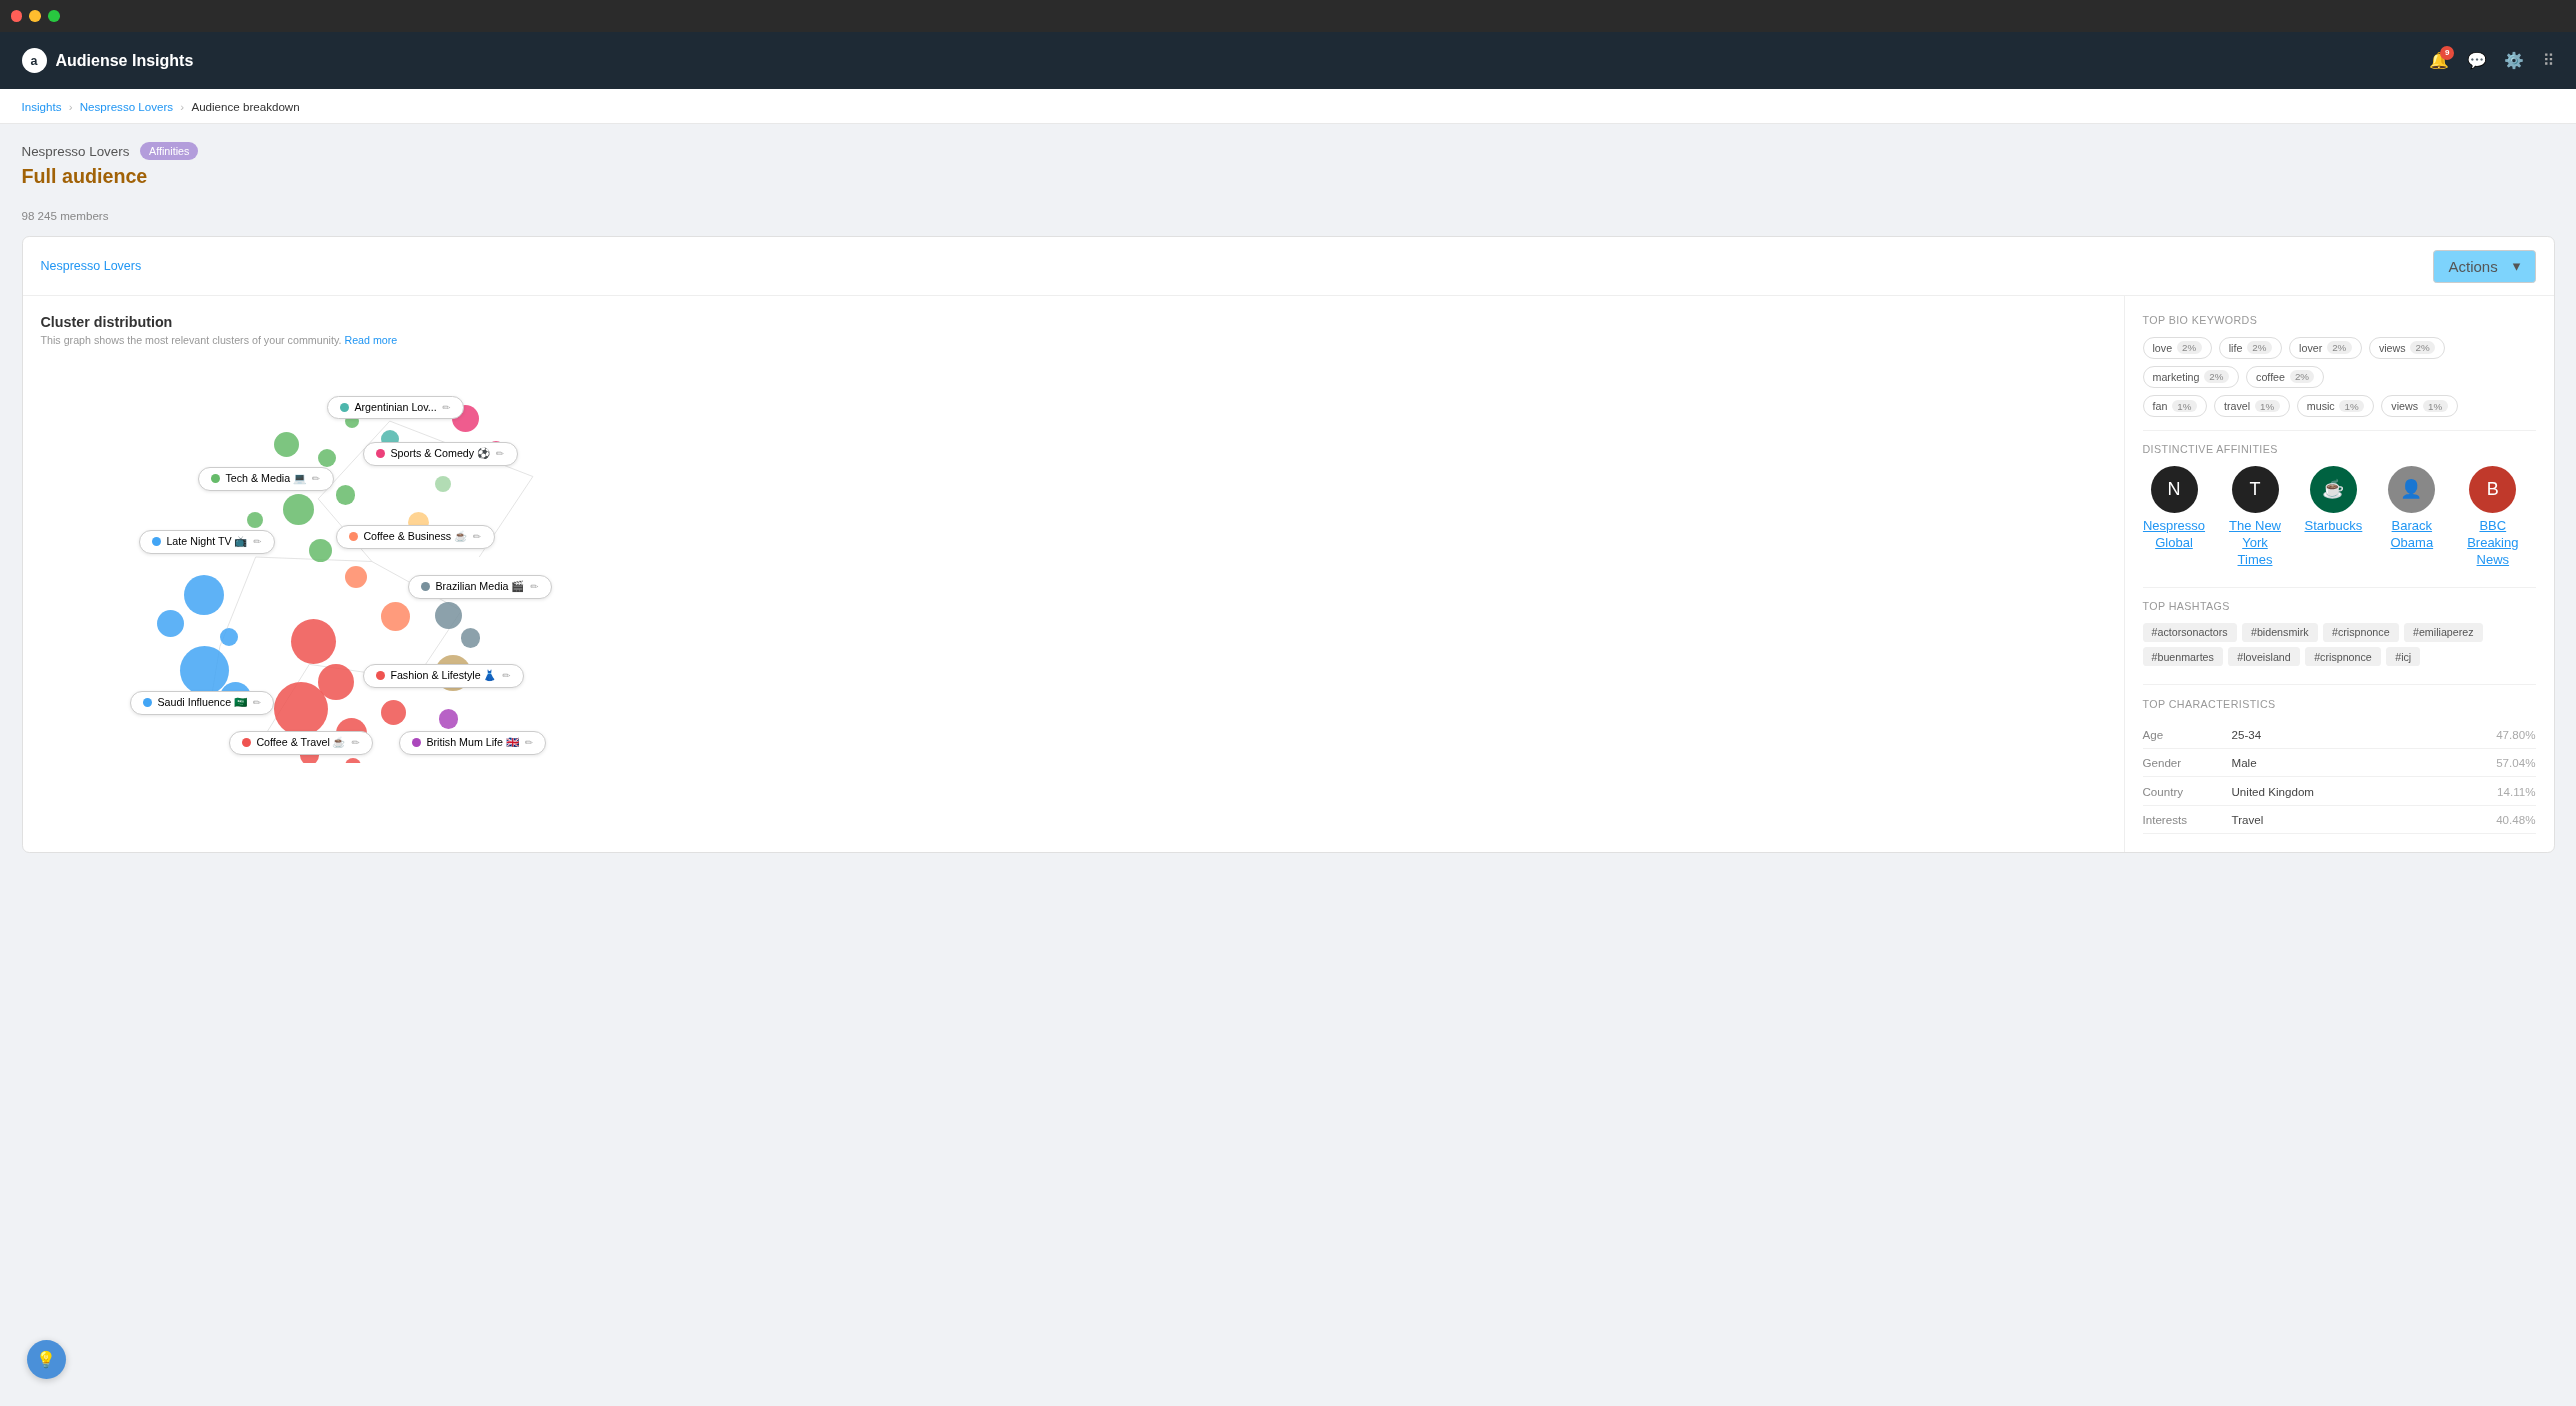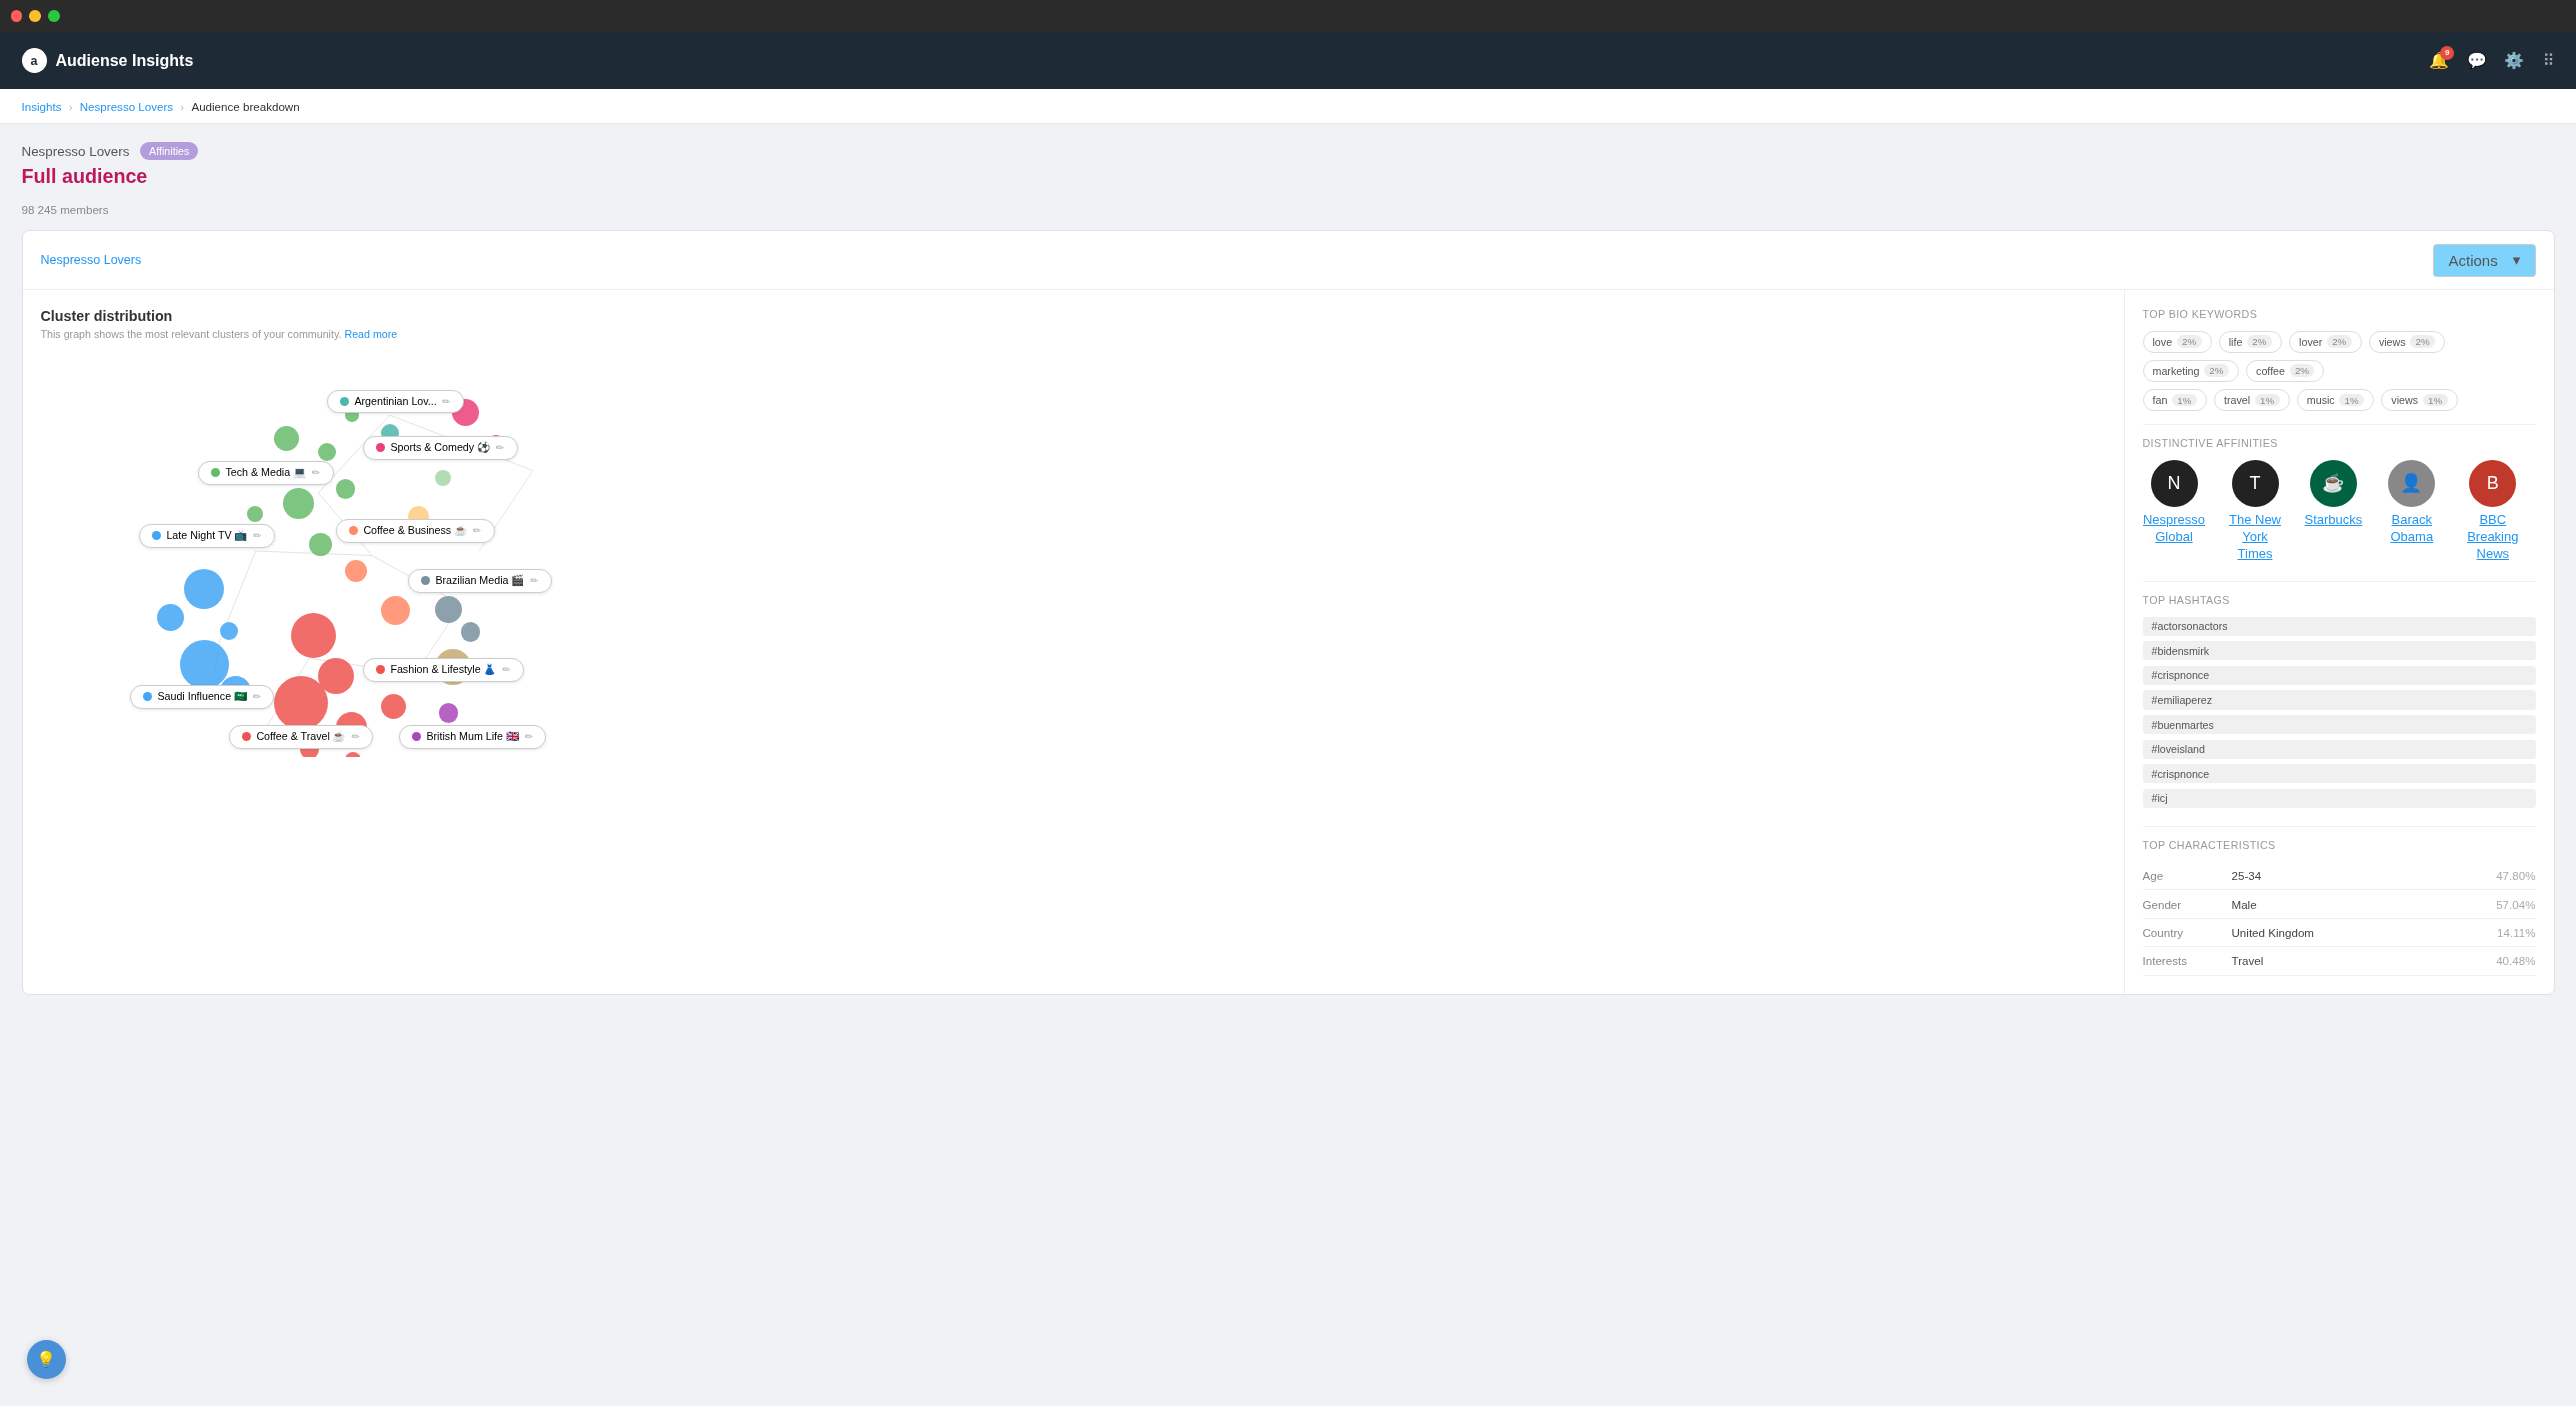--- a/index.html
+++ b/index.html
@@ -54,21 +54,21 @@
     .page-header-top { display: flex; align-items: center; gap: 10.7px; margin-bottom: 5.4px; }
     .page-audience-name { font-size: 13.4px; color: #555; }
     .affinities-badge {
       background: #b39ddb;
       color: white;
       padding: 2.7px 9px;
       border-radius: 10.7px;
       font-size: 10.7px;
       font-weight: 500;
     }
-    .page-title { font-size: 19.7px; font-weight: 700; color: #be185d; margin-bottom: 15px; }
+    .page-title { font-size: 19.7px; font-weight: 700; color: #a16207; margin-bottom: 21px; }
     .page-subtitle { font-size: 11.6px; color: #888; }
 
     
     .main-content { display: flex; gap: 0; padding: 0 21.5px 21.5px; }
 
     
     .card {
       background: white;
       border-radius: 7.2px;
       border: 0.9px solid #e0e0e0;
@@ -120,21 +120,21 @@
     .affinities-row { display: flex; gap: 18px; margin-bottom: 18px; }
     .affinity-item { display: flex; flex-direction: column; align-items: center; gap: 5.4px; text-align: center; }
     .affinity-logo {
       width: 47px; height: 47px; border-radius: 50%; overflow: hidden;
       display: flex; align-items: center; justify-content: center;
       font-size: 18px; color: white;
     }
     .affinity-name { font-size: 13px; color: #2196f3; text-decoration: underline; cursor: pointer; max-width: 63px; line-height: 1.3; }
 
     
-    .hashtags-row { display: flex; flex-wrap: wrap; gap: 5.4px; margin-bottom: 18px; flex-direction: column; }
+    .hashtags-row { display: flex; flex-wrap: wrap; gap: 5.4px; margin-bottom: 18px; }
     .hashtag { background: #f0f0f0; border-radius: 3.6px; padding: 3.6px 9px; font-size: 10.7px; color: #555; }
 
     
     .characteristics-table { width: 100%; }
     .char-row { display: flex; justify-content: space-between; align-items: center; padding: 7.2px 0; border-bottom: 0.9px solid #f0f0f0; }
     .char-label { font-size: 11.6px; color: #888; width: 89px; }
     .char-value { font-size: 11.6px; color: #444; flex: 1; }
     .char-pct { font-size: 11.6px; color: #aaa; }
 
     

